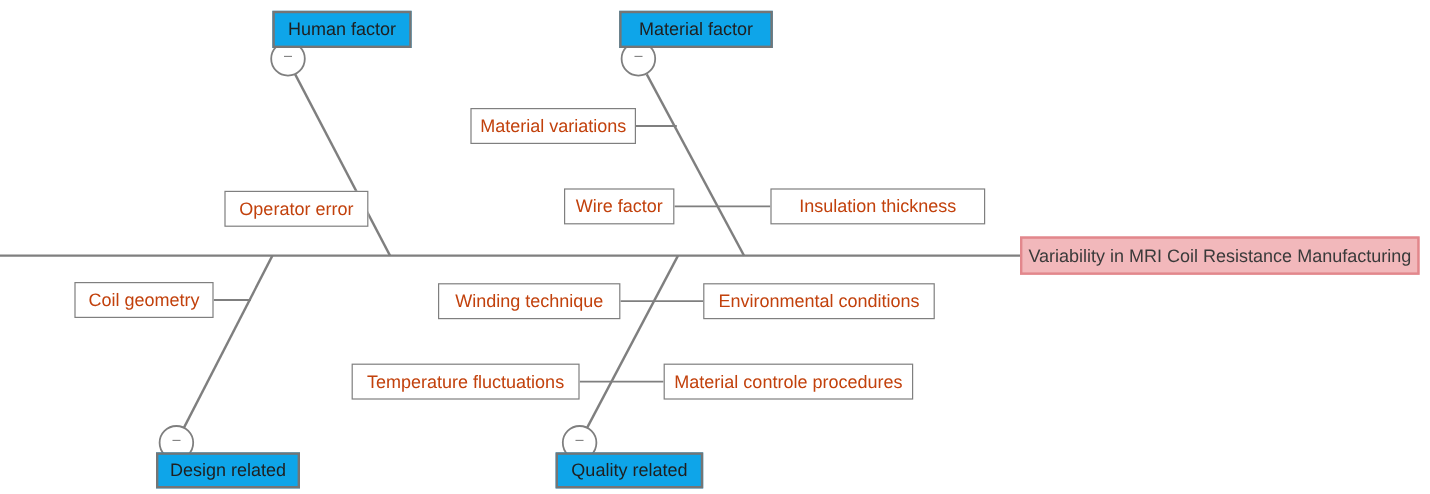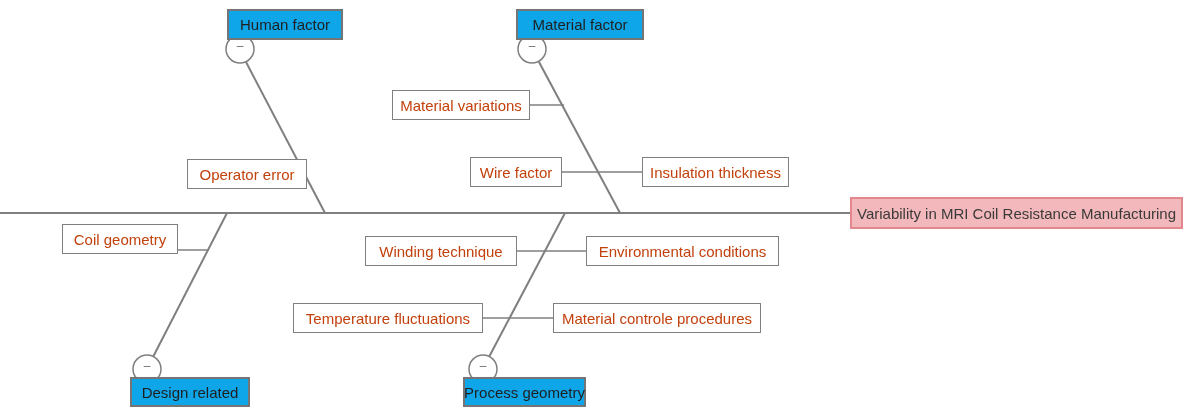--- a/index.html
+++ b/index.html
@@ -94,31 +94,31 @@
       <text class="collapse-glyph" x="483" y="370">–</text>
     </g>
   </svg>
 
   <div class="box category" style="left:183px; top:9px; width:116px; height:31px;">Human factor</div>
 
   <div class="box category" style="left:472px; top:9px; width:128px; height:31px;">Material factor</div>
 
   <div class="box category" style="left:86px; top:377px; width:120px; height:30px;">Design related</div>
 
-  <div class="box category" style="left:419px; top:377px; width:123px; height:30px;">Process geometry</div>
+  <div class="box category" style="left:419px; top:377px; width:123px; height:30px;">Quality related</div>
 
   <div class="box cause" style="left:155px; top:159px; width:120px; height:30px;margin-left:32px;">Operator error</div>
 
   <div class="box cause" style="left:392px; top:90px; width:138px; height:30px;">Material variations</div>
 
   <div class="box cause" style="left:470px; top:157px; width:92px; height:30px;">Wire factor</div>
 
-  <div class="box cause" style="left:642px; top:157px; width:147px; height:30px;">Insulation thickness</div>
+  <div class="box cause" style="left:642px; top:157px; width:179px; height:30px;">Insulation thickness</div>
 
-  <div class="box cause" style="left:62px; top:224px; width:116px; height:30px;">Coil geometry</div>
+  <div class="box cause" style="left:62px; top:235px; width:116px; height:30px;">Coil geometry</div>
 
   <div class="box cause" style="left:365px; top:236px; width:152px; height:30px;">Winding technique</div>
 
   <div class="box cause" style="left:586px; top:236px; width:193px; height:30px;">Environmental conditions</div>
 
   <div class="box cause" style="left:293px; top:303px; width:190px; height:30px;">Temperature fluctuations</div>
 
   <div class="box cause" style="left:553px; top:303px; width:208px; height:30px;">Material controle procedures</div>
 
   <div class="box effect" style="left:850px; top:197px; width:333px; height:32px;">Variability in MRI Coil Resistance Manufacturing</div>

